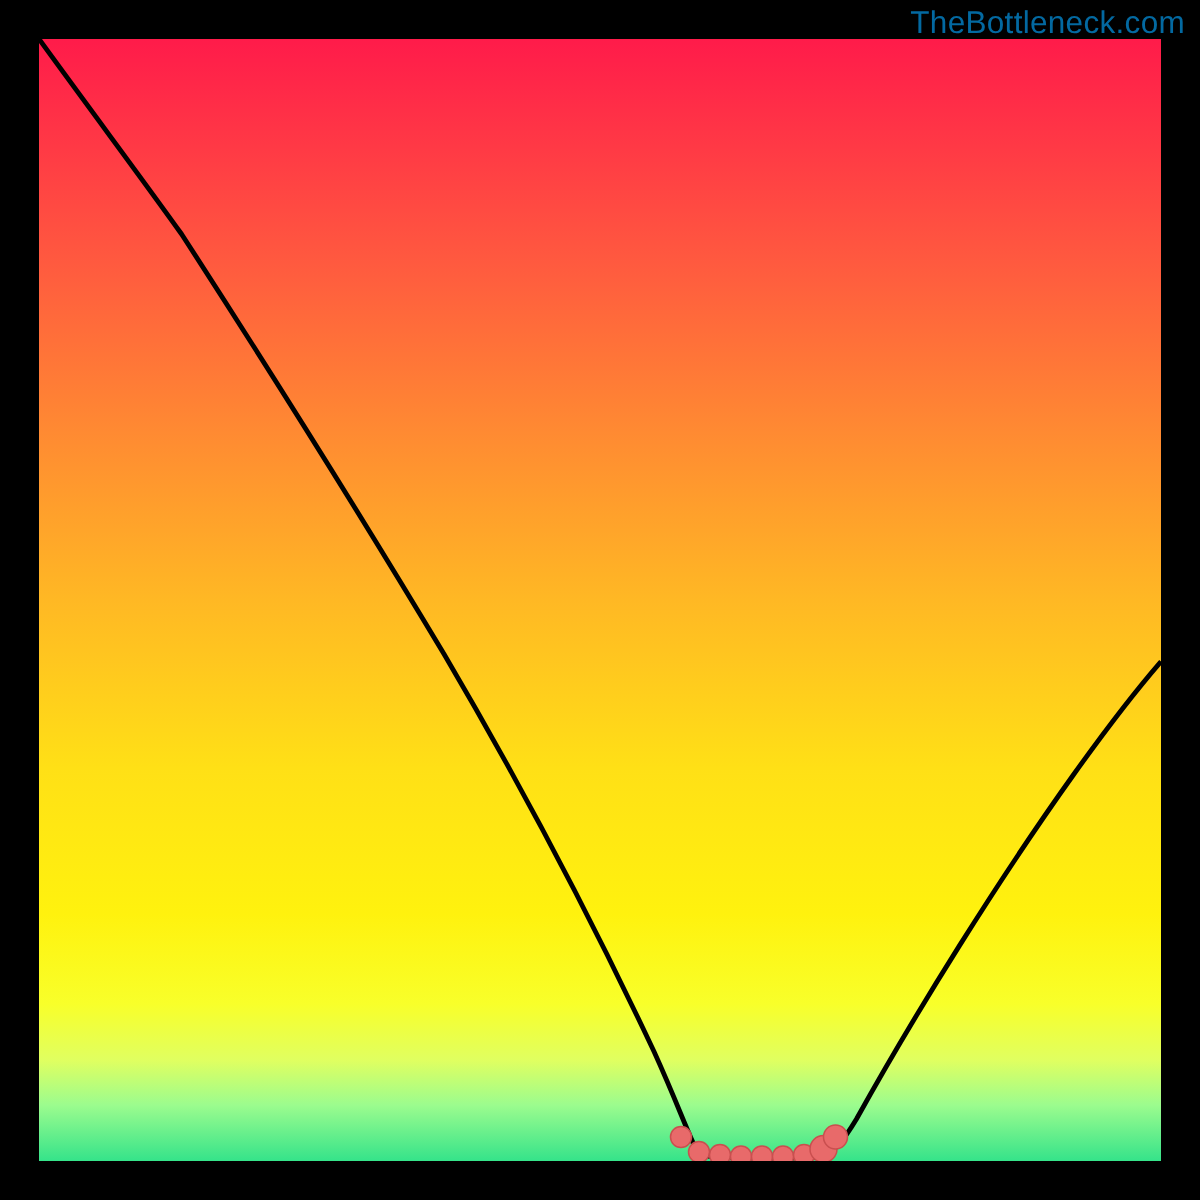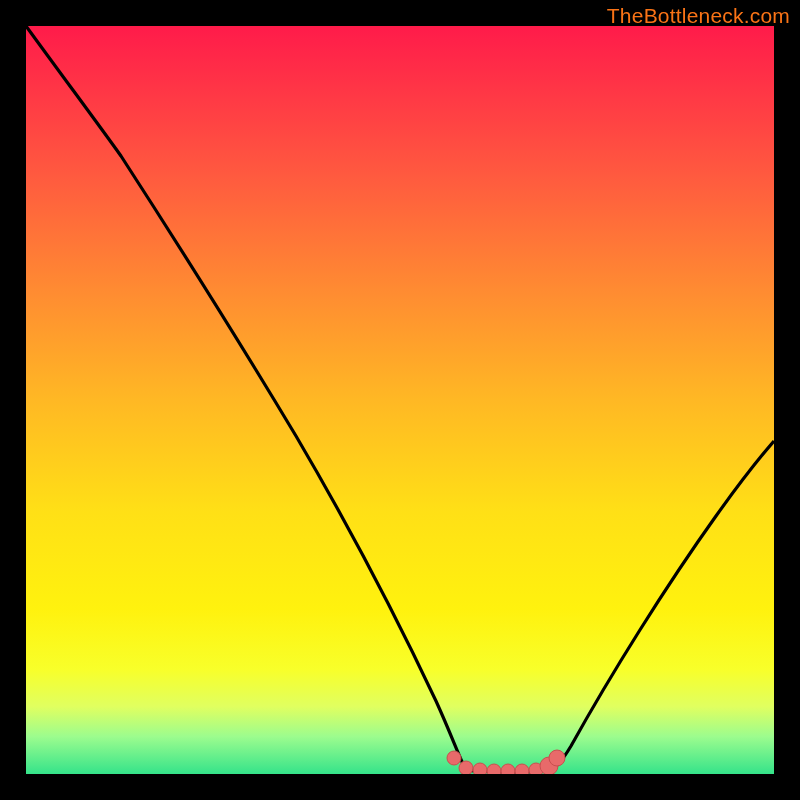--- a/index.html
+++ b/index.html
@@ -44,21 +44,21 @@
     );
   }
   svg.curve {
     position: absolute;
     inset: 0;
   }
   .watermark {
     position: absolute;
     top: 4px;
     right: 10px;
-    color: #f97316;
+    color: #0369a1;
     font-size: 21px;
     letter-spacing: 0.2px;
     font-weight: 400;
   }
 </style>
 </head>
 <body>
 
 <div class="stage">
 

